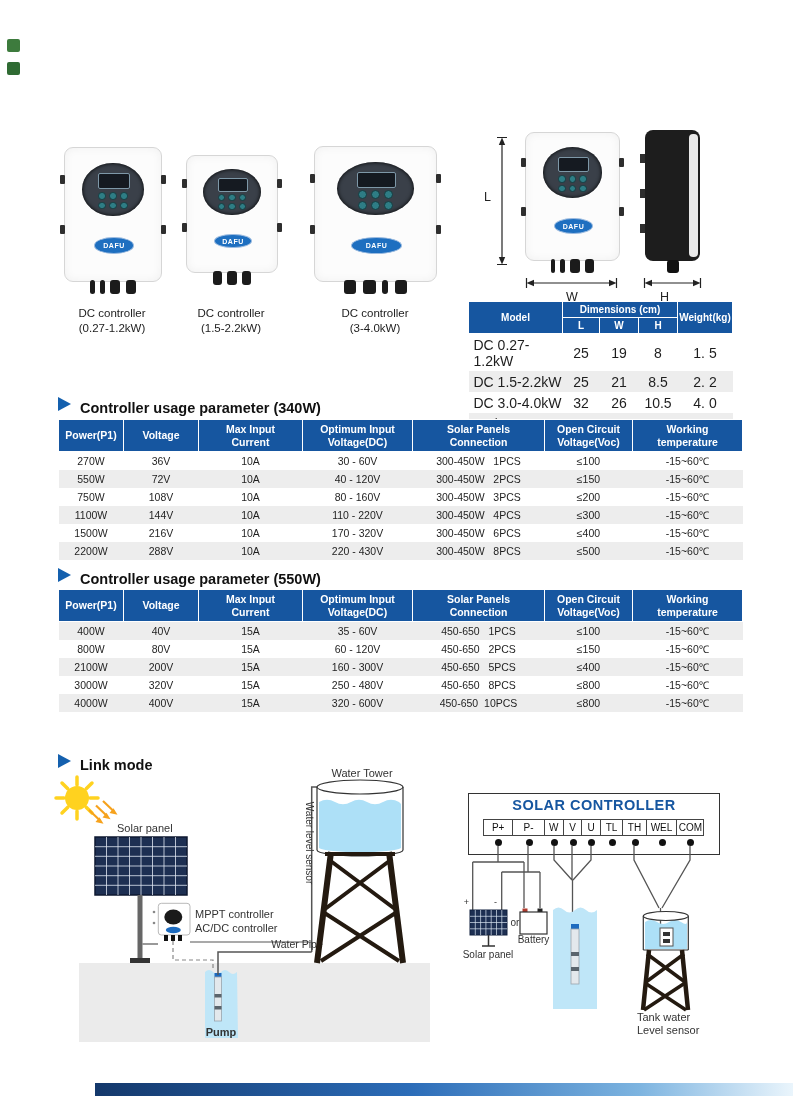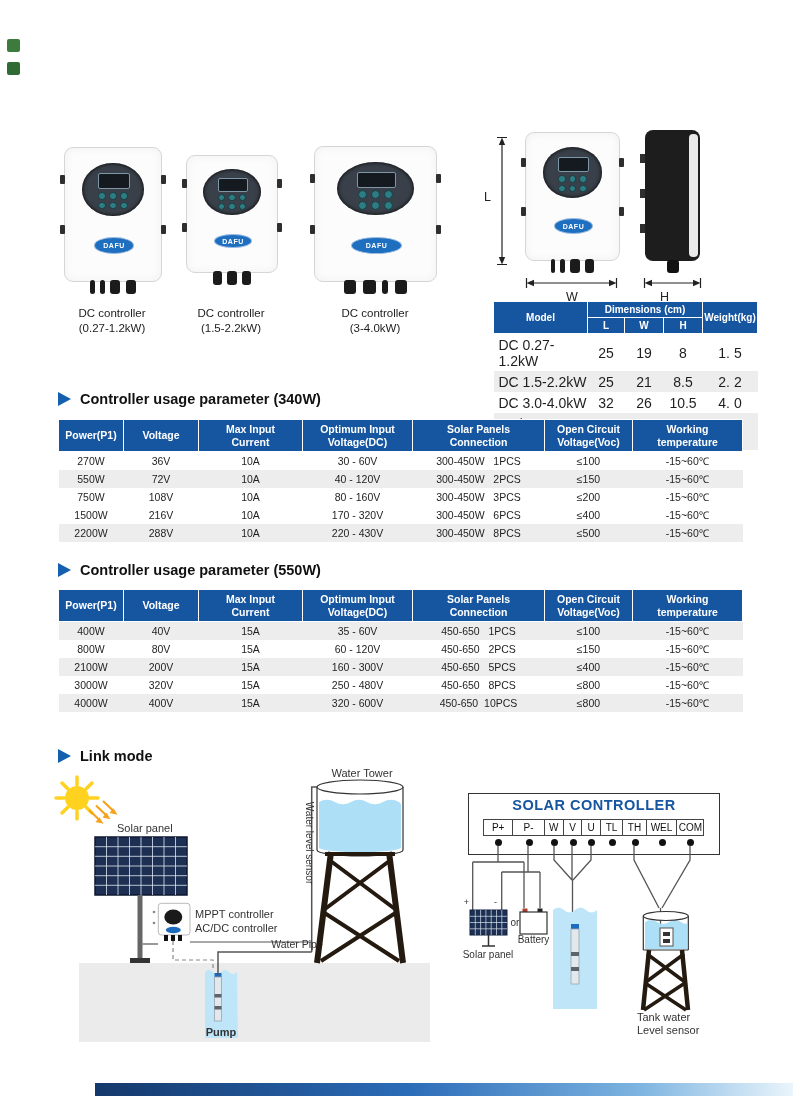--- a/index.html
+++ b/index.html
@@ -38,30 +38,30 @@
   .prod-label{position:absolute;width:140px;text-align:center;font-size:11.5px;line-height:1.3;color:#1c1c1c;}
 
   .dim-letter{position:absolute;font-size:12.5px;color:#222;}
 
   
   table{border-collapse:collapse;table-layout:fixed;}
   th{background:#1656a0;color:#fff;font-weight:bold;font-size:10.5px;line-height:1.2;
      border:1px solid #fff;padding:3px 1px;white-space:pre-line;text-align:center;}
   td{font-size:10.5px;color:#1e1e1e;text-align:center;padding:2px 1px;}
   tr.alt td{background:#ededed;}
-  .dims-table{position:absolute;left:493px;top:301px;width:264px;}
+  .dims-table{position:absolute;left:468px;top:301px;width:264px;}
   .dims-table th{font-size:10px;padding:1.5px 1px;}
   .dims-table td{font-size:14px;padding:2.5px 1px;}
   .dims-table td.model-cell{text-align:left;padding-left:5px;}
   .usage{position:absolute;left:58px;width:685px;}
 
   
   .section{position:absolute;left:58px;display:flex;align-items:center;gap:9px;}
   .tri{width:0;height:0;border-left:13px solid #1460ae;border-top:7px solid transparent;border-bottom:7px solid transparent;}
-  .section span{font-size:14.5px;font-weight:bold;color:#111;}
+  .section span{font-size:14.5px;font-weight:bold;color:#111;margin-top:9px;}
 
   
   #link-svg{position:absolute;left:45px;top:762px;pointer-events:none;}
   #link-svg text{font-family:"Liberation Sans",sans-serif;fill:#333;}
   .link-box{position:absolute;left:468px;top:793px;width:252px;height:62px;
       border:1.5px solid #333;background:#fff;box-sizing:border-box;}
   .link-box .ttl{position:absolute;top:3px;left:0;right:0;text-align:center;
       font-size:14.5px;font-weight:bold;color:#1656a0;letter-spacing:.5px;}
   .term-label-row{position:absolute;left:14px;top:25px;display:flex;height:15px;border:1px solid #444;box-sizing:content-box;}
   .term-cell{box-sizing:border-box;border-right:1px solid #444;display:flex;align-items:center;
@@ -334,20 +334,29 @@
         </tr>
         <tr>
           <td>750W</td>
           <td>108V</td>
           <td>10A</td>
           <td>80 - 160V</td>
           <td>300-450W&nbsp;&nbsp; 3PCS</td>
           <td>≤200</td>
           <td>-15~60℃</td>
         </tr>
+        <tr class="alt">
+          <td>1100W</td>
+          <td>144V</td>
+          <td>10A</td>
+          <td>110 - 220V</td>
+          <td>300-450W&nbsp;&nbsp; 4PCS</td>
+          <td>≤300</td>
+          <td>-15~60℃</td>
+        </tr>
         <tr>
           <td>1500W</td>
           <td>216V</td>
           <td>10A</td>
           <td>170 - 320V</td>
           <td>300-450W&nbsp;&nbsp; 6PCS</td>
           <td>≤400</td>
           <td>-15~60℃</td>
         </tr>
         <tr class="alt">

